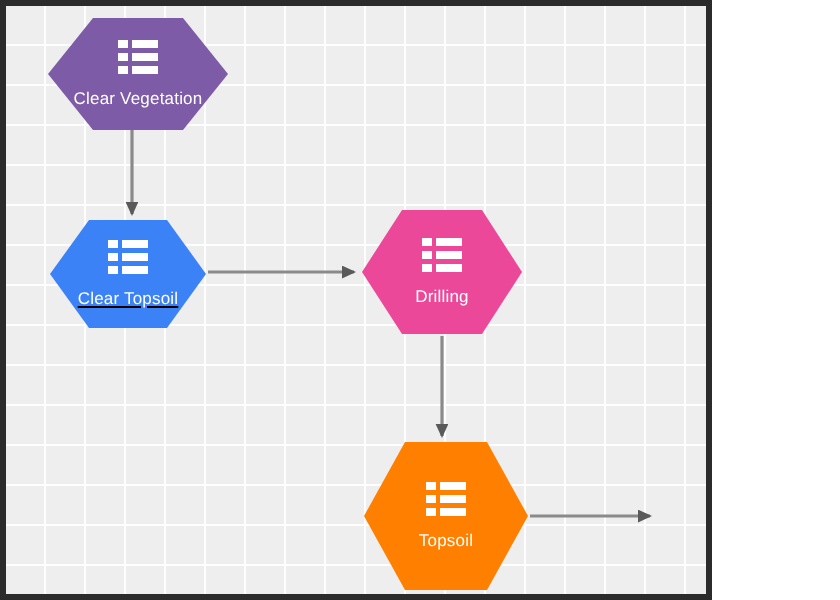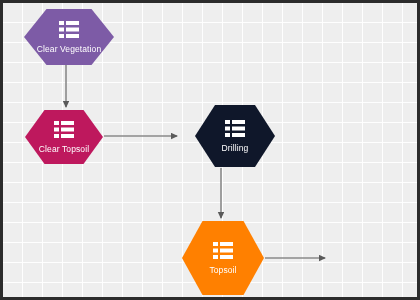--- a/index.html
+++ b/index.html
@@ -6,21 +6,21 @@
     margin: 0;
     padding: 0;
     background: #ffffff;
   }
   body {
     font-family: "Liberation Sans", sans-serif;
   }
 
   #canvas-root {
     position: relative;
-    width: 420px;
+    width: 356px;
     height: 300px;
     box-sizing: border-box;
     overflow: hidden;
     background: #eeeeee;
     border-top: 3px solid #2b2b2b;
     border-bottom: 3px solid #2b2b2b;
     border-left: 3px solid #2b2b2b;
     border-right: 3px solid #2b2b2b;
   }
 
@@ -123,35 +123,35 @@
           <rect x="7" y="0" width="13" height="4" fill="#ffffff"></rect>
           <rect x="0" y="6.5" width="5" height="4" fill="#ffffff"></rect>
           <rect x="7" y="6.5" width="13" height="4" fill="#ffffff"></rect>
           <rect x="0" y="13" width="5" height="4" fill="#ffffff"></rect>
           <rect x="7" y="13" width="13" height="4" fill="#ffffff"></rect>
         </svg>
       </span>
       <span class="node-label">Clear Vegetation</span>
     </div>
 
-    <div class="node" style="left:22px; top:107px; width:78px; height:54px; background:#be185d;">
+    <div class="node" style="left:22px; top:107px; width:78px; height:54px; background:#3b82f6;text-decoration:underline;">
       <span class="node-icon">
         <svg width="20" height="17" viewBox="0 0 20 17" aria-hidden="true">
           <rect x="0" y="0" width="5" height="4" fill="#ffffff"></rect>
           <rect x="7" y="0" width="13" height="4" fill="#ffffff"></rect>
           <rect x="0" y="6.5" width="5" height="4" fill="#ffffff"></rect>
           <rect x="7" y="6.5" width="13" height="4" fill="#ffffff"></rect>
           <rect x="0" y="13" width="5" height="4" fill="#ffffff"></rect>
           <rect x="7" y="13" width="13" height="4" fill="#ffffff"></rect>
         </svg>
       </span>
       <span class="node-label">Clear Topsoil</span>
     </div>
 
-    <div class="node" style="left:192px; top:102px; width:80px; height:62px; background:#0f172a;">
+    <div class="node" style="left:178px; top:102px; width:80px; height:62px; background:#ec4899;">
       <span class="node-icon">
         <svg width="20" height="17" viewBox="0 0 20 17" aria-hidden="true">
           <rect x="0" y="0" width="5" height="4" fill="#ffffff"></rect>
           <rect x="7" y="0" width="13" height="4" fill="#ffffff"></rect>
           <rect x="0" y="6.5" width="5" height="4" fill="#ffffff"></rect>
           <rect x="7" y="6.5" width="13" height="4" fill="#ffffff"></rect>
           <rect x="0" y="13" width="5" height="4" fill="#ffffff"></rect>
           <rect x="7" y="13" width="13" height="4" fill="#ffffff"></rect>
         </svg>
       </span>

